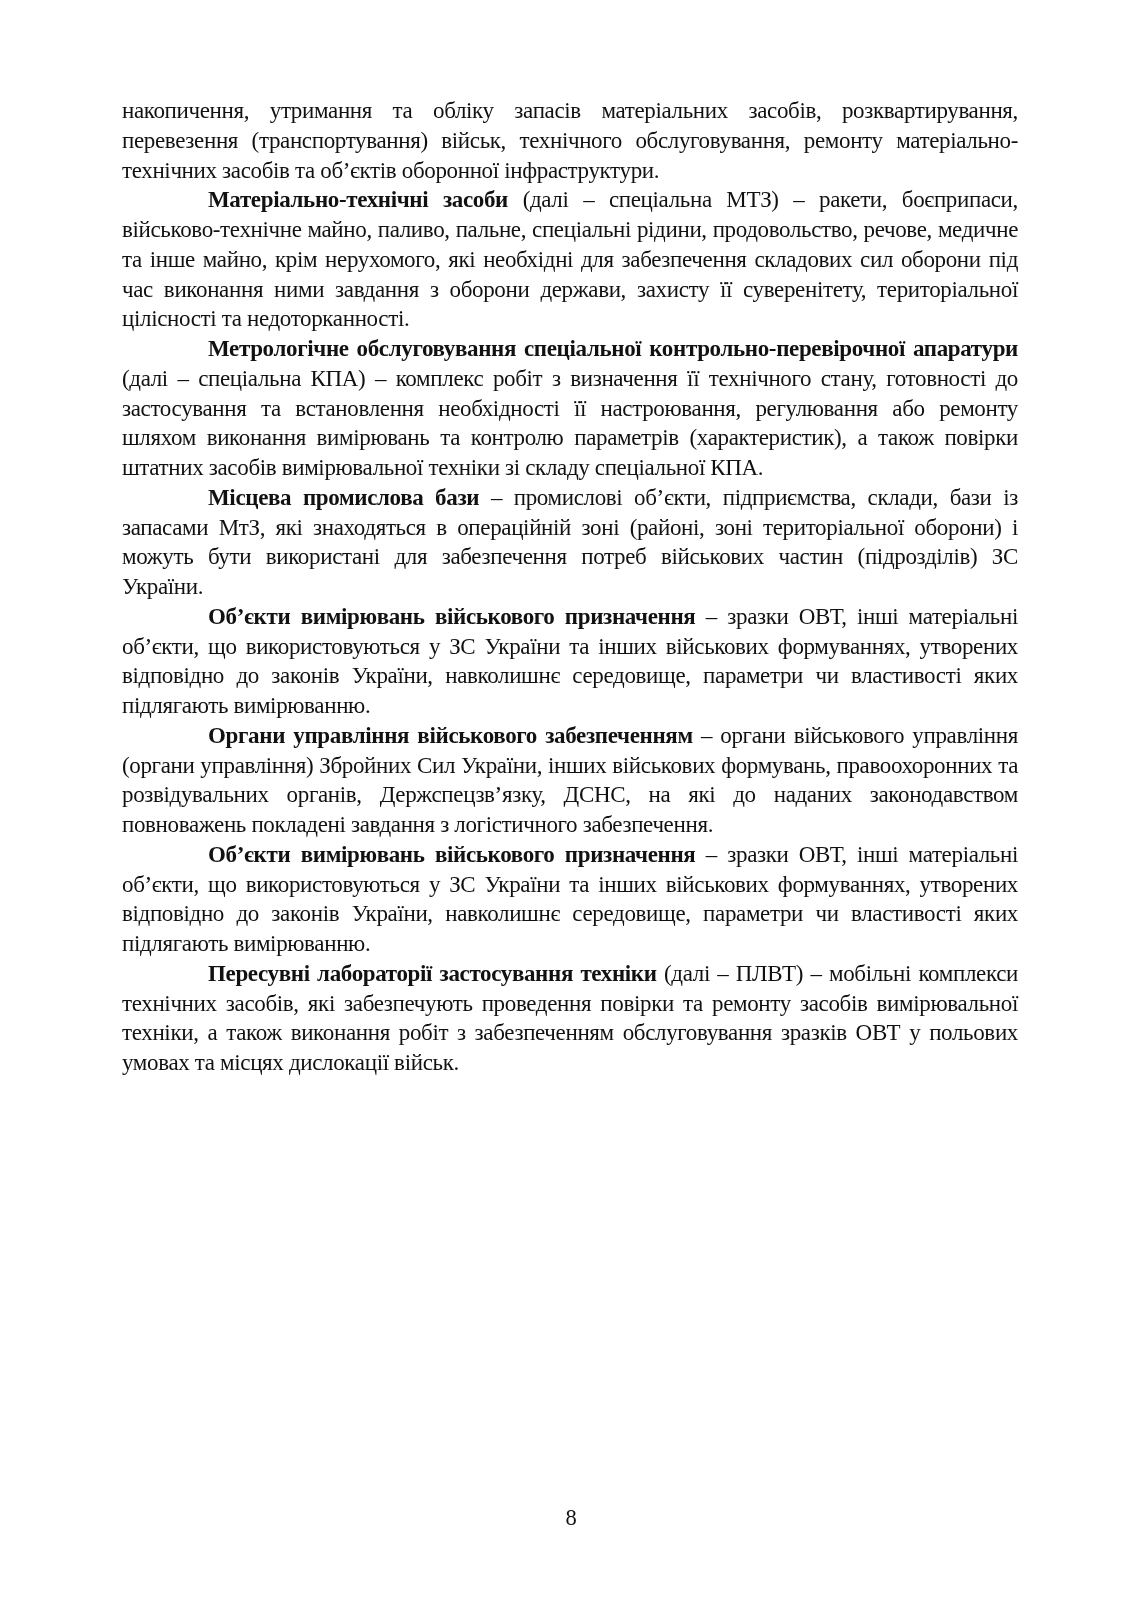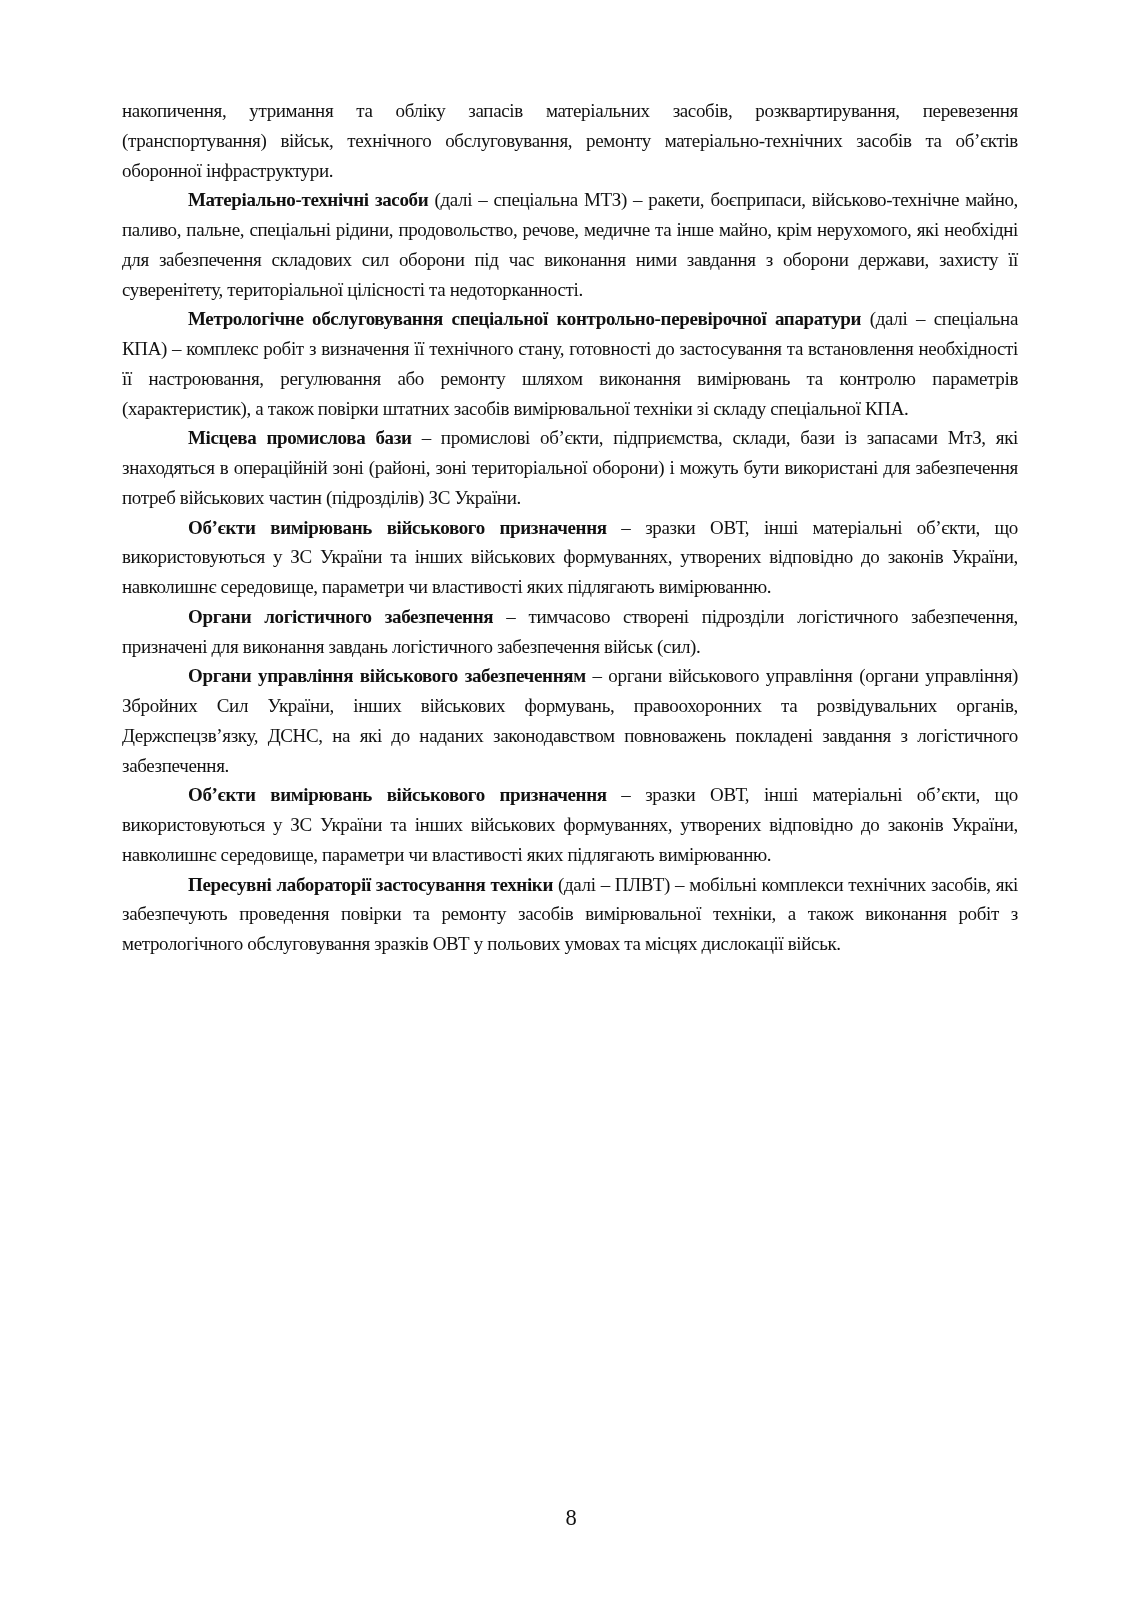--- a/index.html
+++ b/index.html
@@ -13,35 +13,36 @@
       position: relative;
       overflow: hidden;
       color: #111111;
     }
     .page {
       position: absolute;
       left: 122px;
       top: 96px;
       width: 896px;
       font-family: "Liberation Serif", "DejaVu Serif", serif;
-      font-size: 19px;
+      font-size: 23px;
       line-height: 29.75px;
       letter-spacing: -0.35px;
     }
     .para {
       margin: 0;
       text-align: justify;
       text-align-last: left;
       hyphens: none;
     }
     .para.indent {
       text-indent: 66px;
     }
     .term {
       font-weight: bold;
+      margin-left: 20px;
     }
     .page-number {
       position: absolute;
       left: 0;
       width: 1142px;
       top: 1503px;
       text-align: center;
       font-family: "Liberation Serif", "DejaVu Serif", serif;
       font-size: 22.5px;
       line-height: 29px;
@@ -57,23 +58,22 @@
 
   <p class="para indent"><span class="term">Матеріально-технічні засоби</span><span> (далі – спеціальна МТЗ) – ракети, боєприпаси, військово-технічне майно, паливо, пальне, спеціальні рідини, продовольство, речове, медичне та інше майно, крім нерухомого, які необхідні для забезпечення складових сил оборони під час виконання ними завдання з оборони держави, захисту її суверенітету, територіальної цілісності та недоторканності.</span></p>
 
 
   <p class="para indent"><span class="term">Метрологічне обслуговування спеціальної контрольно-перевірочної апаратури</span><span> (далі – спеціальна КПА) – комплекс робіт з визначення її технічного стану, готовності до застосування та встановлення необхідності її настроювання, регулювання або ремонту шляхом виконання вимірювань та контролю параметрів (характеристик), а також повірки штатних засобів вимірювальної техніки зі складу спеціальної КПА.</span></p>
 
   <p class="para indent"><span class="term">Місцева промислова бази</span><span> – промислові об’єкти, підприємства, склади, бази із запасами МтЗ, які знаходяться в операційній зоні (районі, зоні територіальної оборони) і можуть бути використані для забезпечення потреб військових частин (підрозділів) ЗС України.</span></p>
 
   <p class="para indent"><span class="term">Об’єкти вимірювань військового призначення</span><span> – зразки ОВТ, інші матеріальні об’єкти, що використовуються у ЗС України та інших військових формуваннях, утворених відповідно до законів України, навколишнє середовище, параметри чи властивості яких підлягають вимірюванню.</span></p>
 
-  <p class="para indent"><span class="term">Органи логістичного забезпечення</span><span> – тимчасово створені підрозділи логістичного забезпечення, призначені для виконання завдань логістичного забезпечення військ (сил).</span></p>
 
   <p class="para indent"><span class="term">Органи управління військового забезпеченням</span><span> – органи військового управління (органи управління) Збройних Сил України, інших військових формувань, правоохоронних та розвідувальних органів, Держспецзв’язку, ДСНС, на які до наданих законодавством повноважень покладені завдання з логістичного забезпечення.</span></p>
 
   <p class="para indent"><span class="term">Об’єкти вимірювань військового призначення</span><span> – зразки ОВТ, інші матеріальні об’єкти, що використовуються у ЗС України та інших військових формуваннях, утворених відповідно до законів України, навколишнє середовище, параметри чи властивості яких підлягають вимірюванню.</span></p>
 
-  <p class="para indent"><span class="term">Пересувні лабораторії застосування техніки</span><span> (далі – ПЛВТ) – мобільні комплекси технічних засобів, які забезпечують проведення повірки та ремонту засобів вимірювальної техніки, а також виконання робіт з метрологічного обслуговування зразків ОВТ у польових умовах та місцях дислокації військ.</span></p>
+  <p class="para indent"><span class="term">Пересувні лабораторії застосування техніки</span><span> (далі – ПЛВТ) – мобільні комплекси технічних засобів, які забезпечують проведення повірки та ремонту засобів вимірювальної техніки, а також виконання робіт з забезпеченням обслуговування зразків ОВТ у польових умовах та місцях дислокації військ.</span></p>
 
 </div>
 
 <div class="page-number">8</div>
 
 </body></html>

